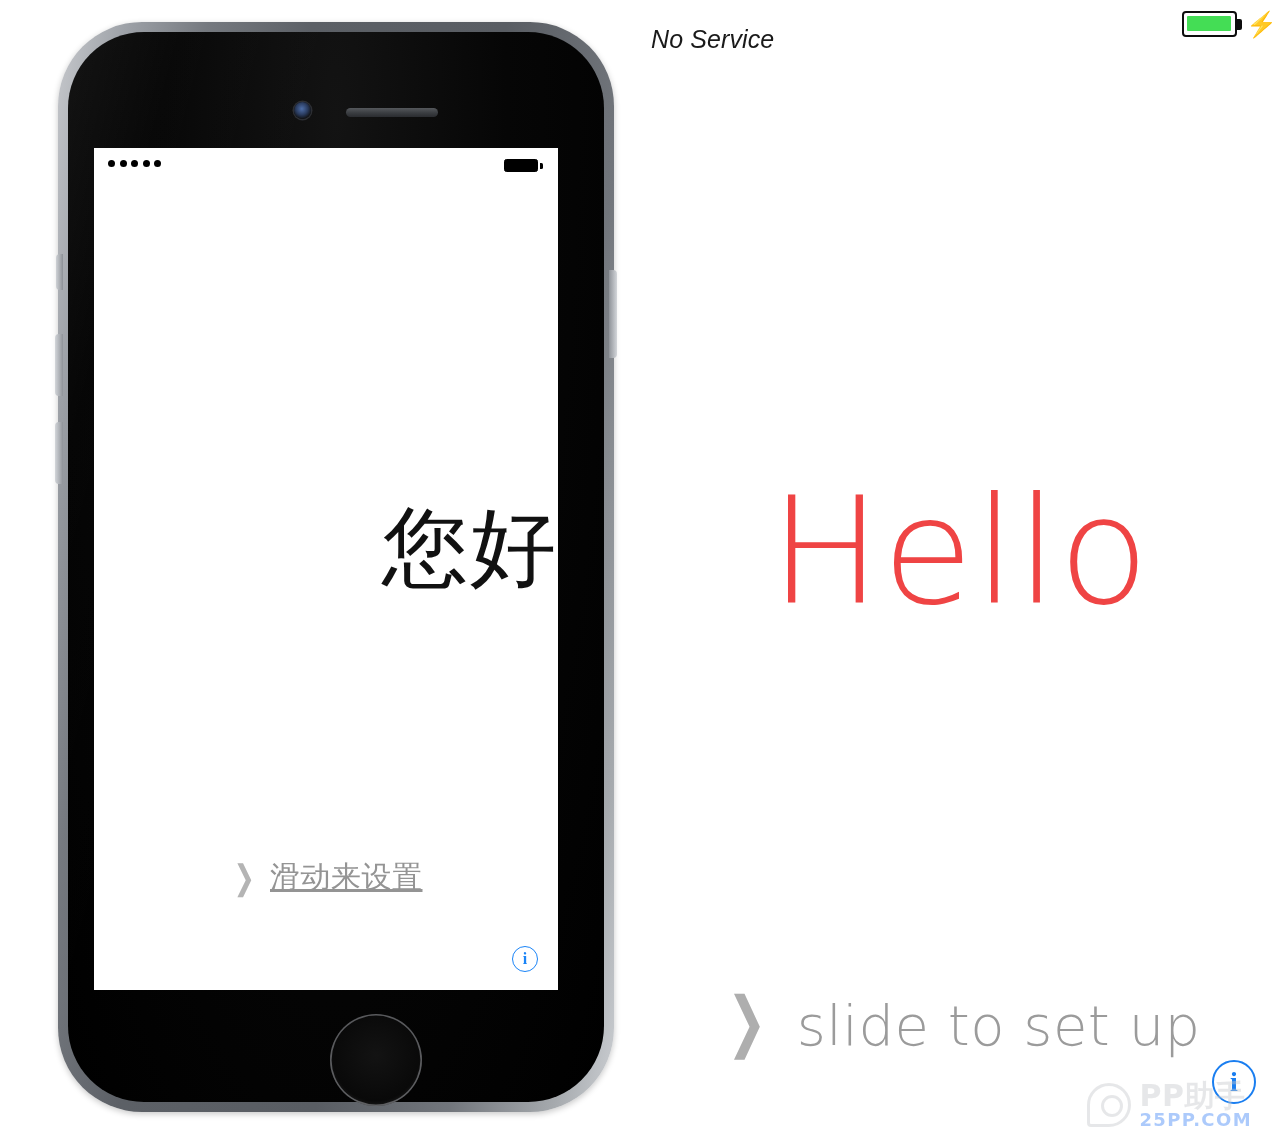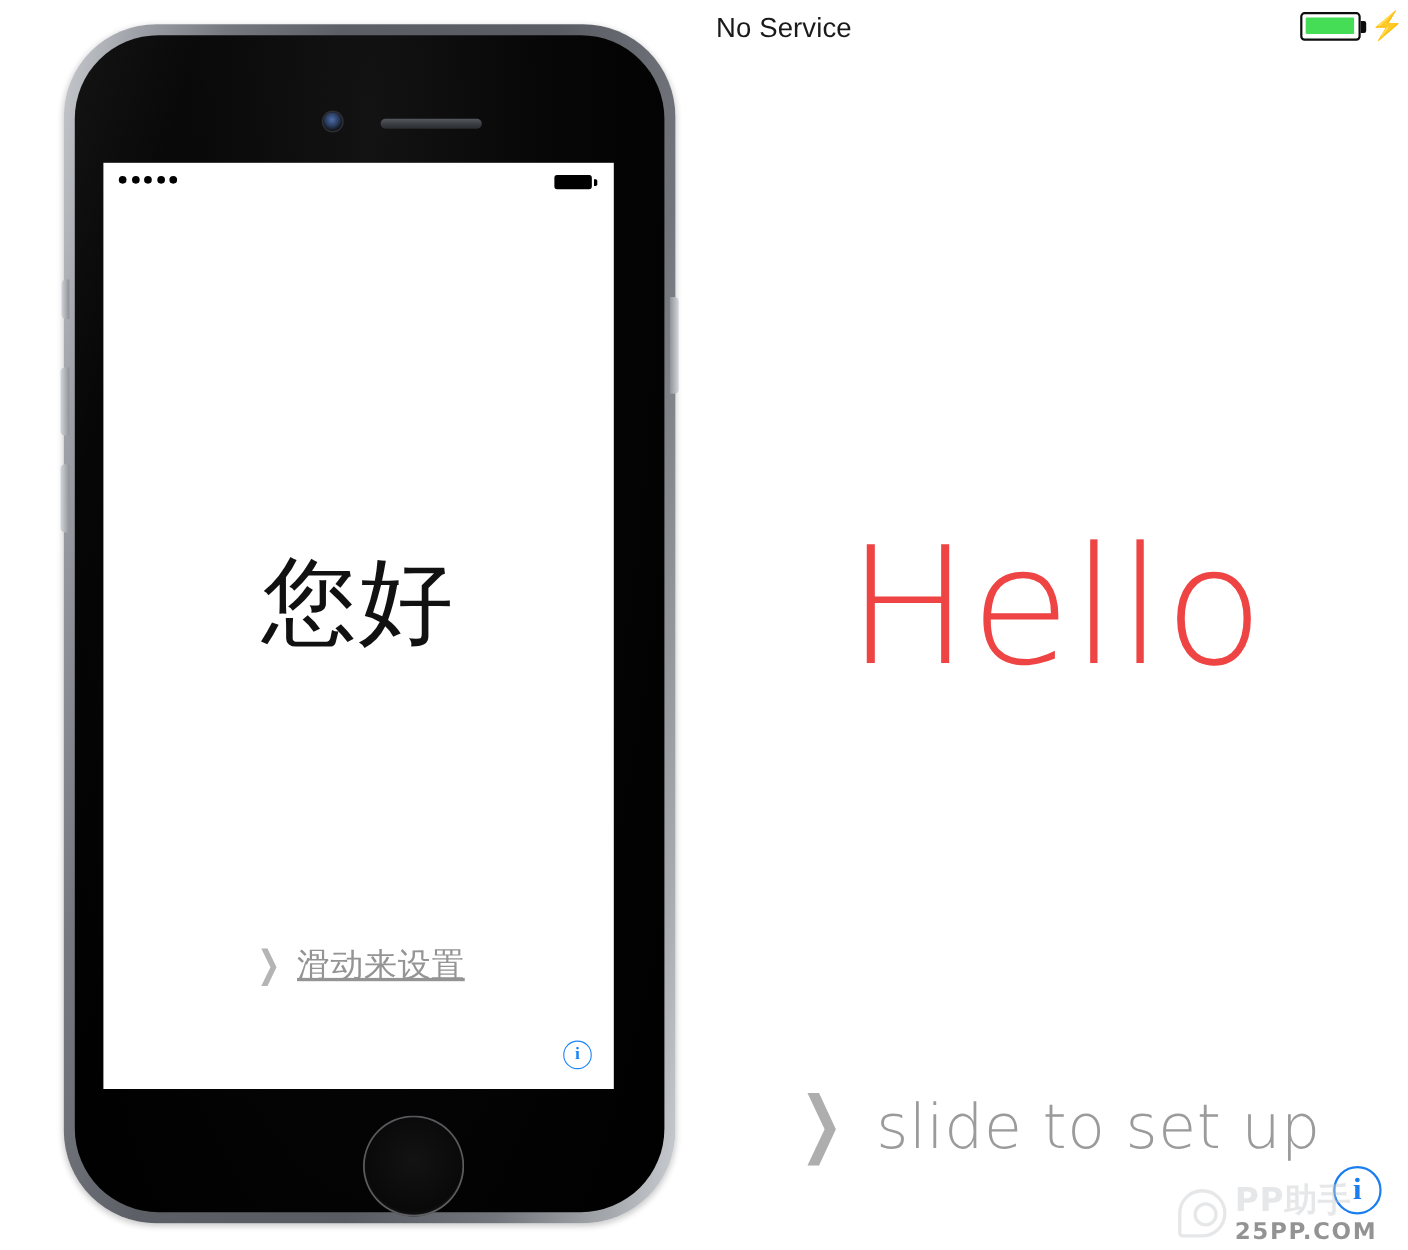--- a/index.html
+++ b/index.html
@@ -7,23 +7,23 @@
     width:1280px; height:1136px;
     background:#ffffff;
     font-family:"Liberation Sans", sans-serif;
     overflow:hidden;
   }
   #root { position:relative; width:1280px; height:1136px; background:#fff; }
 
   
   .sysbar { position:absolute; top:0; left:0; width:1280px; height:50px; }
   .sysbar-carrier {
-    position:absolute; left:651px; top:12px;
+    position:absolute; left:651px; top:25px;
     font-size:25px; color:#1a1a1a; font-weight:400;
-    letter-spacing:0.1px; white-space:nowrap;
+    letter-spacing:0.1px; white-space:nowrap;font-style:italic;
   }
   .sysbar-battery { position:absolute; right:36px; top:11px; width:62px; height:26px; }
   .bat-body {
     position:absolute; left:0; top:0; width:55px; height:26px;
     border:2.5px solid #0d0d0d; border-radius:4px; background:#fff;
   }
   .bat-fill {
     position:absolute; left:3px; top:3px; width:44px; height:15px;
     background:#44dd55; border-radius:1px;
   }
@@ -121,21 +121,21 @@
     border:1.6px solid #000; border-radius:2.5px; background:#000;
   }
   .ph-bat-nub {
     position:absolute; right:15px; top:15px; width:3px; height:6px;
     background:#000; border-radius:0 1.5px 1.5px 0;
   }
 
   
   .ph-greeting {
     position:absolute; left:0; top:0; width:464px; height:842px;
-    display:flex; align-items:center; justify-content:center;
+    display:flex; align-items:center; justify-content:flex-end;
   }
   .ph-greeting-text {
     font-size:86px; line-height:1;
     color:#111; font-weight:200;
     letter-spacing:2px;
     transform:translateY(-22px) scaleY(1.0);
     font-family:"DejaVu Sans", sans-serif;
   }
 
   
@@ -213,21 +213,21 @@
     content:""; position:absolute; left:11px; top:9px;
     width:16px; height:16px; border-radius:50%;
     border:3px solid #c6c8cb;
   }
   .wm-text { display:flex; flex-direction:column; line-height:1.05; }
   .wm-main {
     font-size:30px; color:#c6c8cb; font-weight:700; letter-spacing:0.5px;
     font-family:"DejaVu Sans", sans-serif;
   }
   .wm-sub {
-    font-size:21px; color:#000000; font-weight:700; letter-spacing:1.4px;
+    font-size:18px; color:#3b82f6; font-weight:700; letter-spacing:1.4px;
     font-family:"DejaVu Sans", sans-serif;
   }
 </style>
 </head>
 <body>
 
 <div id="root">
 
   <div class="sysbar">
     <div class="sysbar-carrier">No Service</div>

